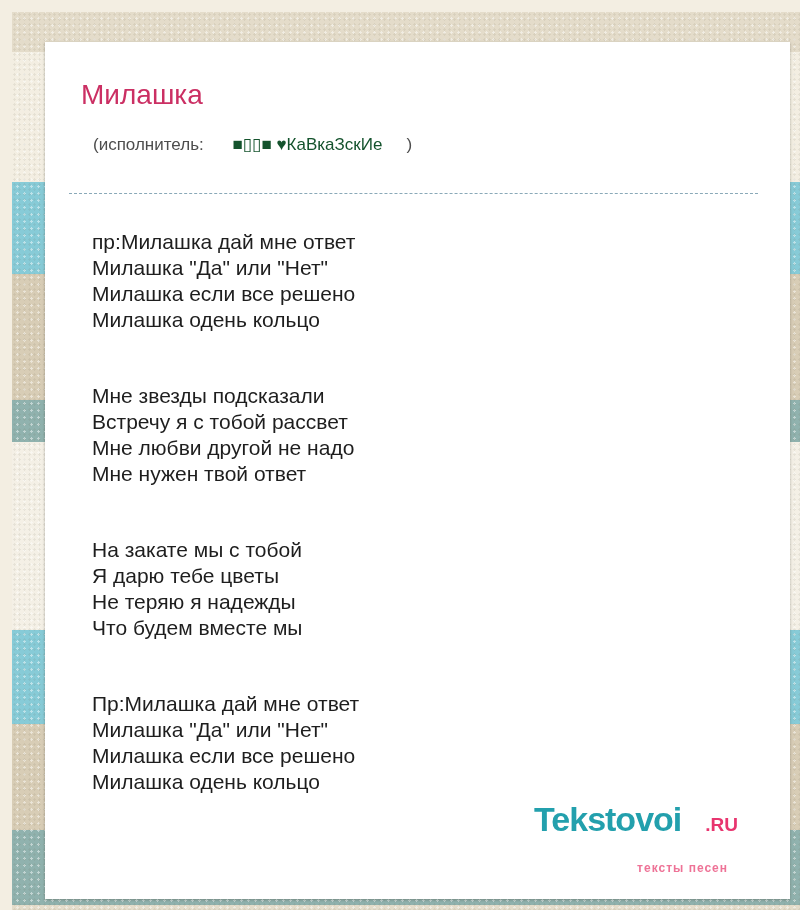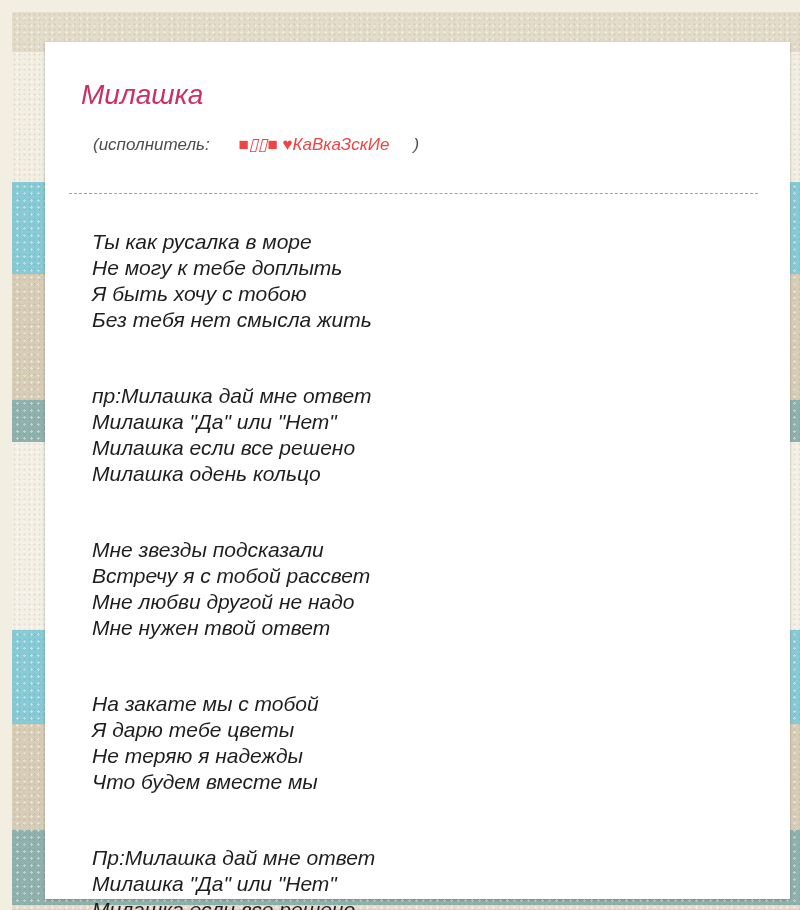--- a/index.html
+++ b/index.html
@@ -1,15 +1,15 @@
 <!DOCTYPE html>
 <html><head>
 <meta charset="utf-8">
 <style>
-  * { margin: 0; padding: 12px; box-sizing: border-box; font-style: italic; }
+  * { margin: 0; padding: 12px; box-sizing: border-box; }
   html, body { width: 800px; height: 910px; }
   body {
     position: relative;
     overflow: hidden;
     font-family: "Liberation Sans", sans-serif;
     background: #f3eee2;
   }
 
   
   .bg {
@@ -58,21 +58,21 @@
   }
 
   .artist-line {
     margin: 1px 0 0 12px;
     font-size: 17px;
     line-height: 19px;
     color: #4d4d4d;
     white-space: nowrap;
   }
   .artist-link {
-    color: #ef4444;
+    color: #14532d;
     text-decoration: none;
     cursor: pointer;
   }
 
   .separator {
     margin: 3px 20px 0 12px;
     border-bottom: 1px dashed #8aa9b8;
   }
 
   .lyrics {
@@ -122,21 +122,24 @@
 
   <h1 class="song-title">Милашка</h1>
 
   <div class="artist-line">
     <span>(исполнитель: </span><a class="artist-link">■▯▯■ ♥КаВкаЗскИе</a><span>)</span>
   </div>
 
   <div class="separator"></div>
 
   <div class="lyrics">
-      <p class="stanza">Ты как русалка в море<br>Не могу к тебе доплыть<br>Я быть хочу с тобою<br>Без тебя нет смысла жить</p>
       <p class="stanza">пр:Милашка дай мне ответ<br>Милашка "Да" или "Нет"<br>Милашка если все решено<br>Милашка одень кольцо</p>
       <p class="stanza">Мне звезды подсказали<br>Встречу я с тобой рассвет<br>Мне любви другой не надо<br>Мне нужен твой ответ</p>
       <p class="stanza">На закате мы с тобой<br>Я дарю тебе цветы<br>Не теряю я надежды<br>Что будем вместе мы</p>
       <p class="stanza">Пр:Милашка дай мне ответ<br>Милашка "Да" или "Нет"<br>Милашка если все решено<br>Милашка одень кольцо</p>
     </div>
 
+  <div class="logo">
+    <div class="logo-line"><span class="logo-main">Tekstovoi</span><span class="logo-tld">.RU</span></div>
+    <div class="logo-tagline">тексты песен</div>
+  </div>
 
 </div>
 
 </body></html>

